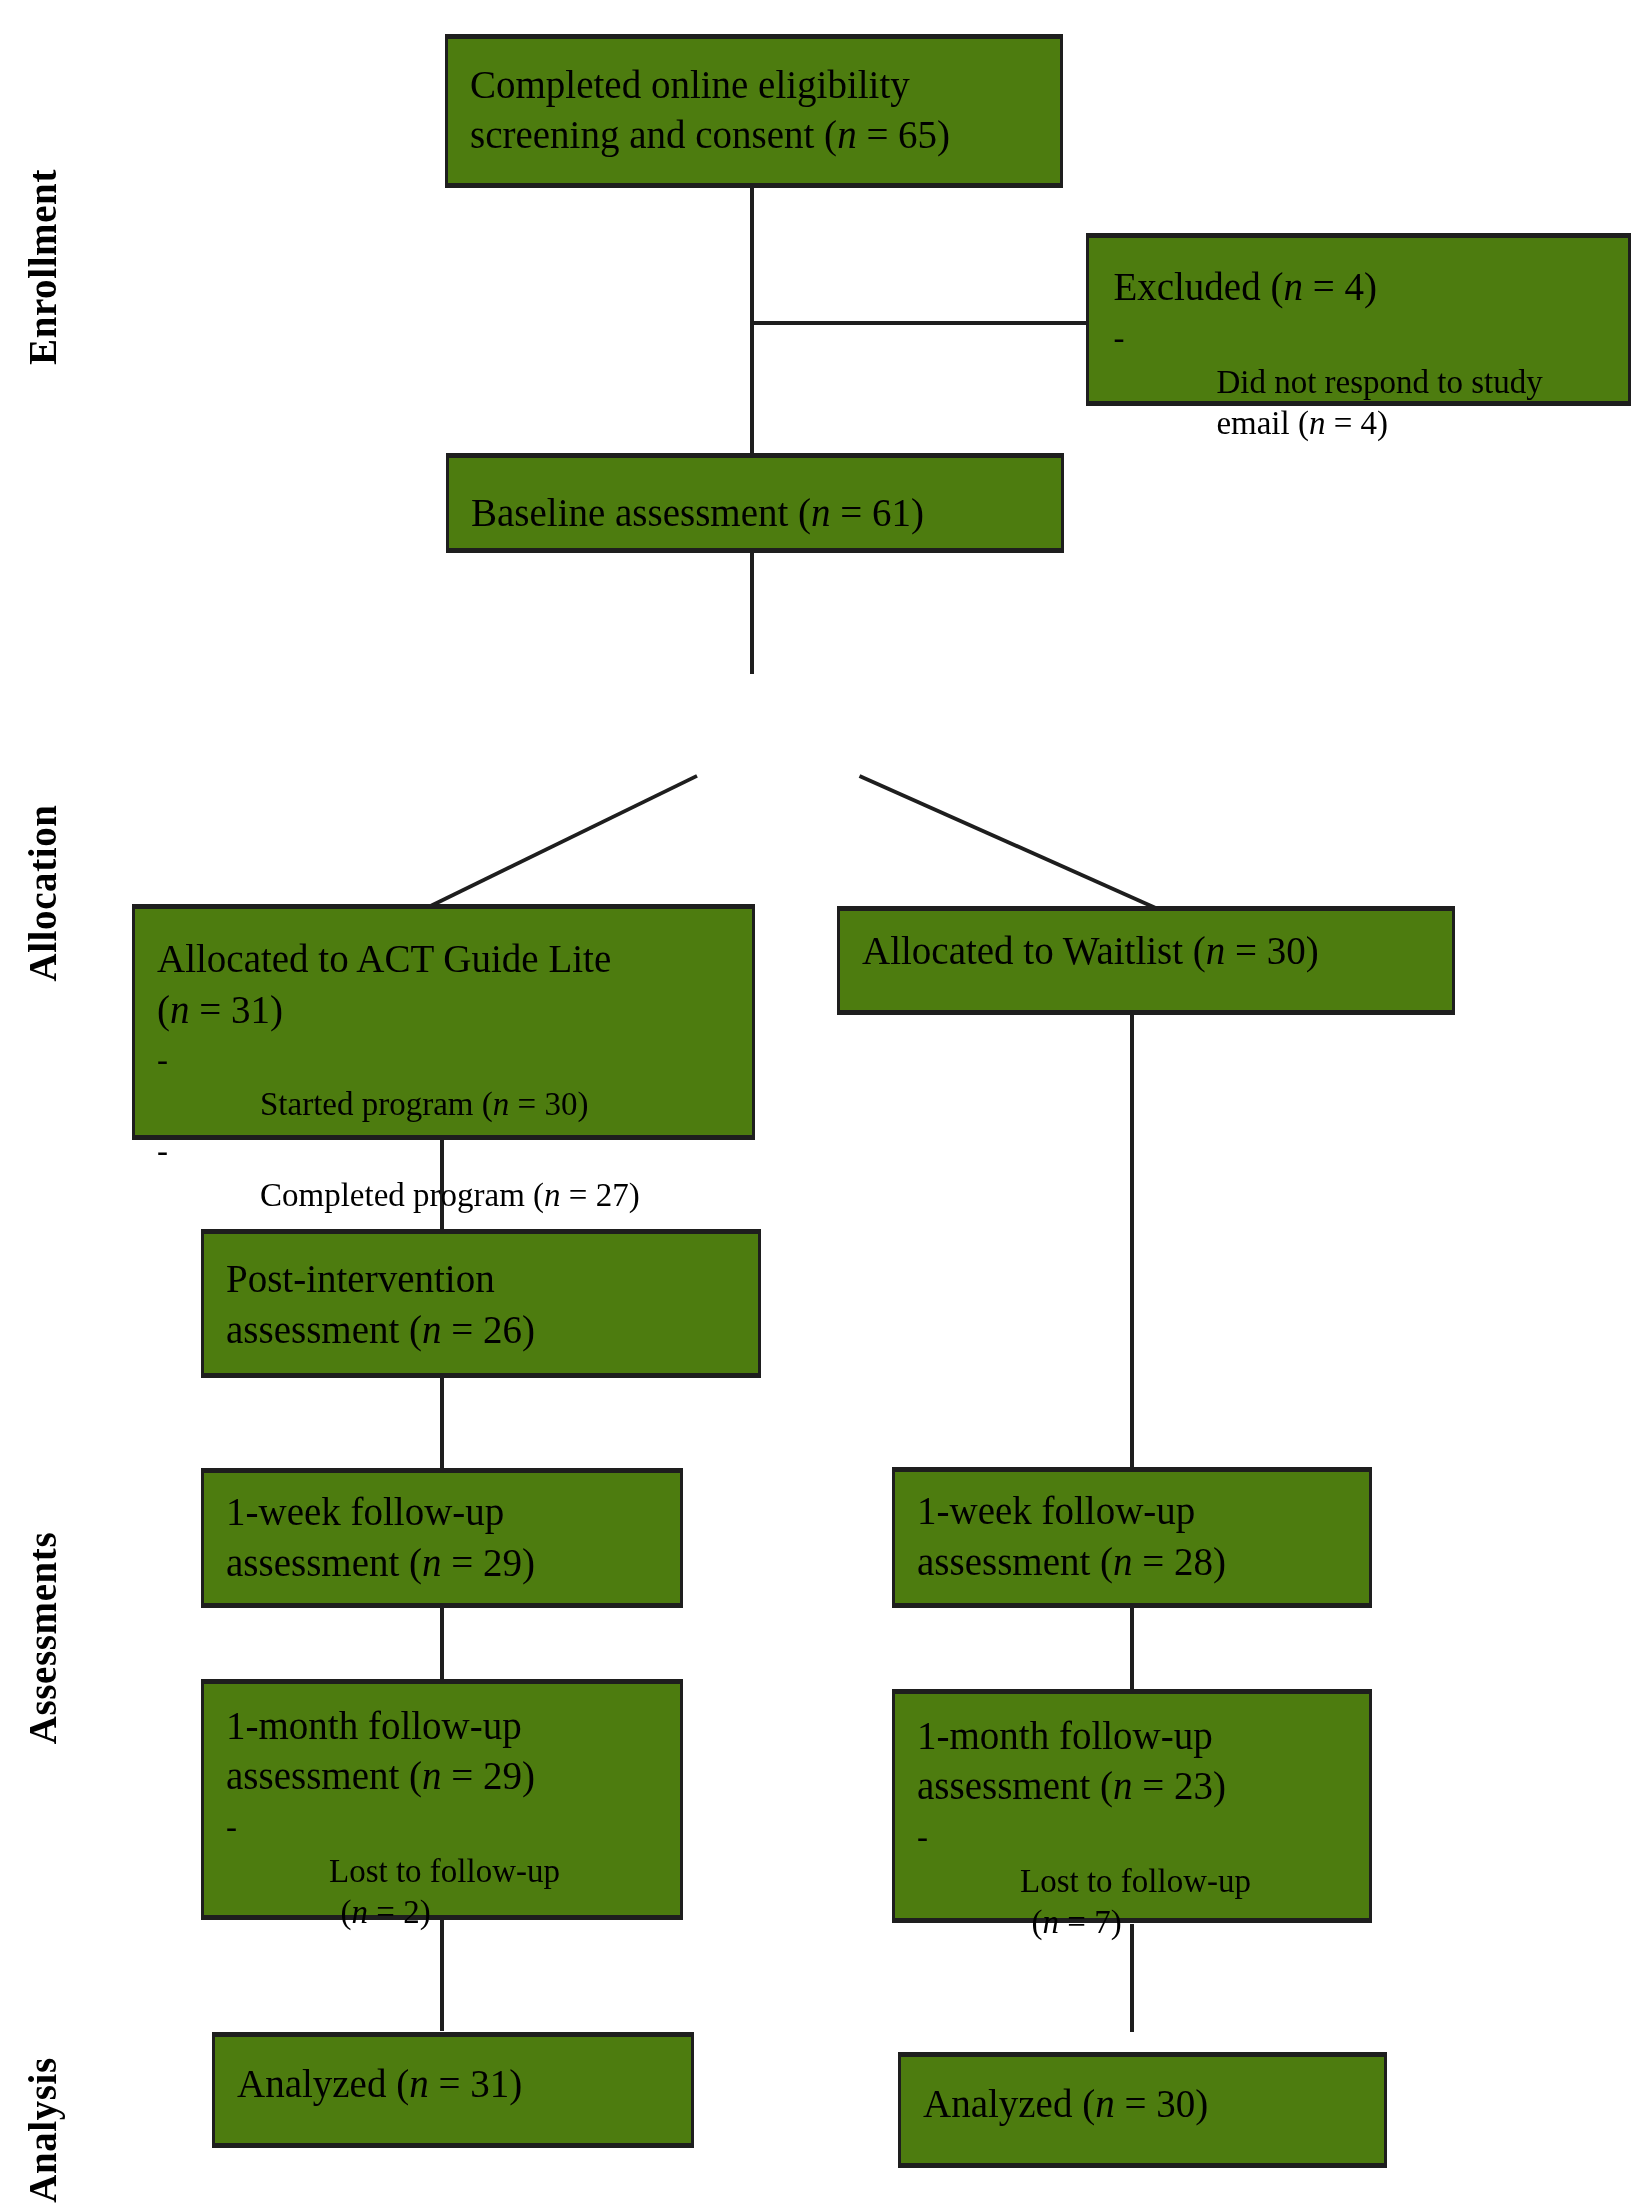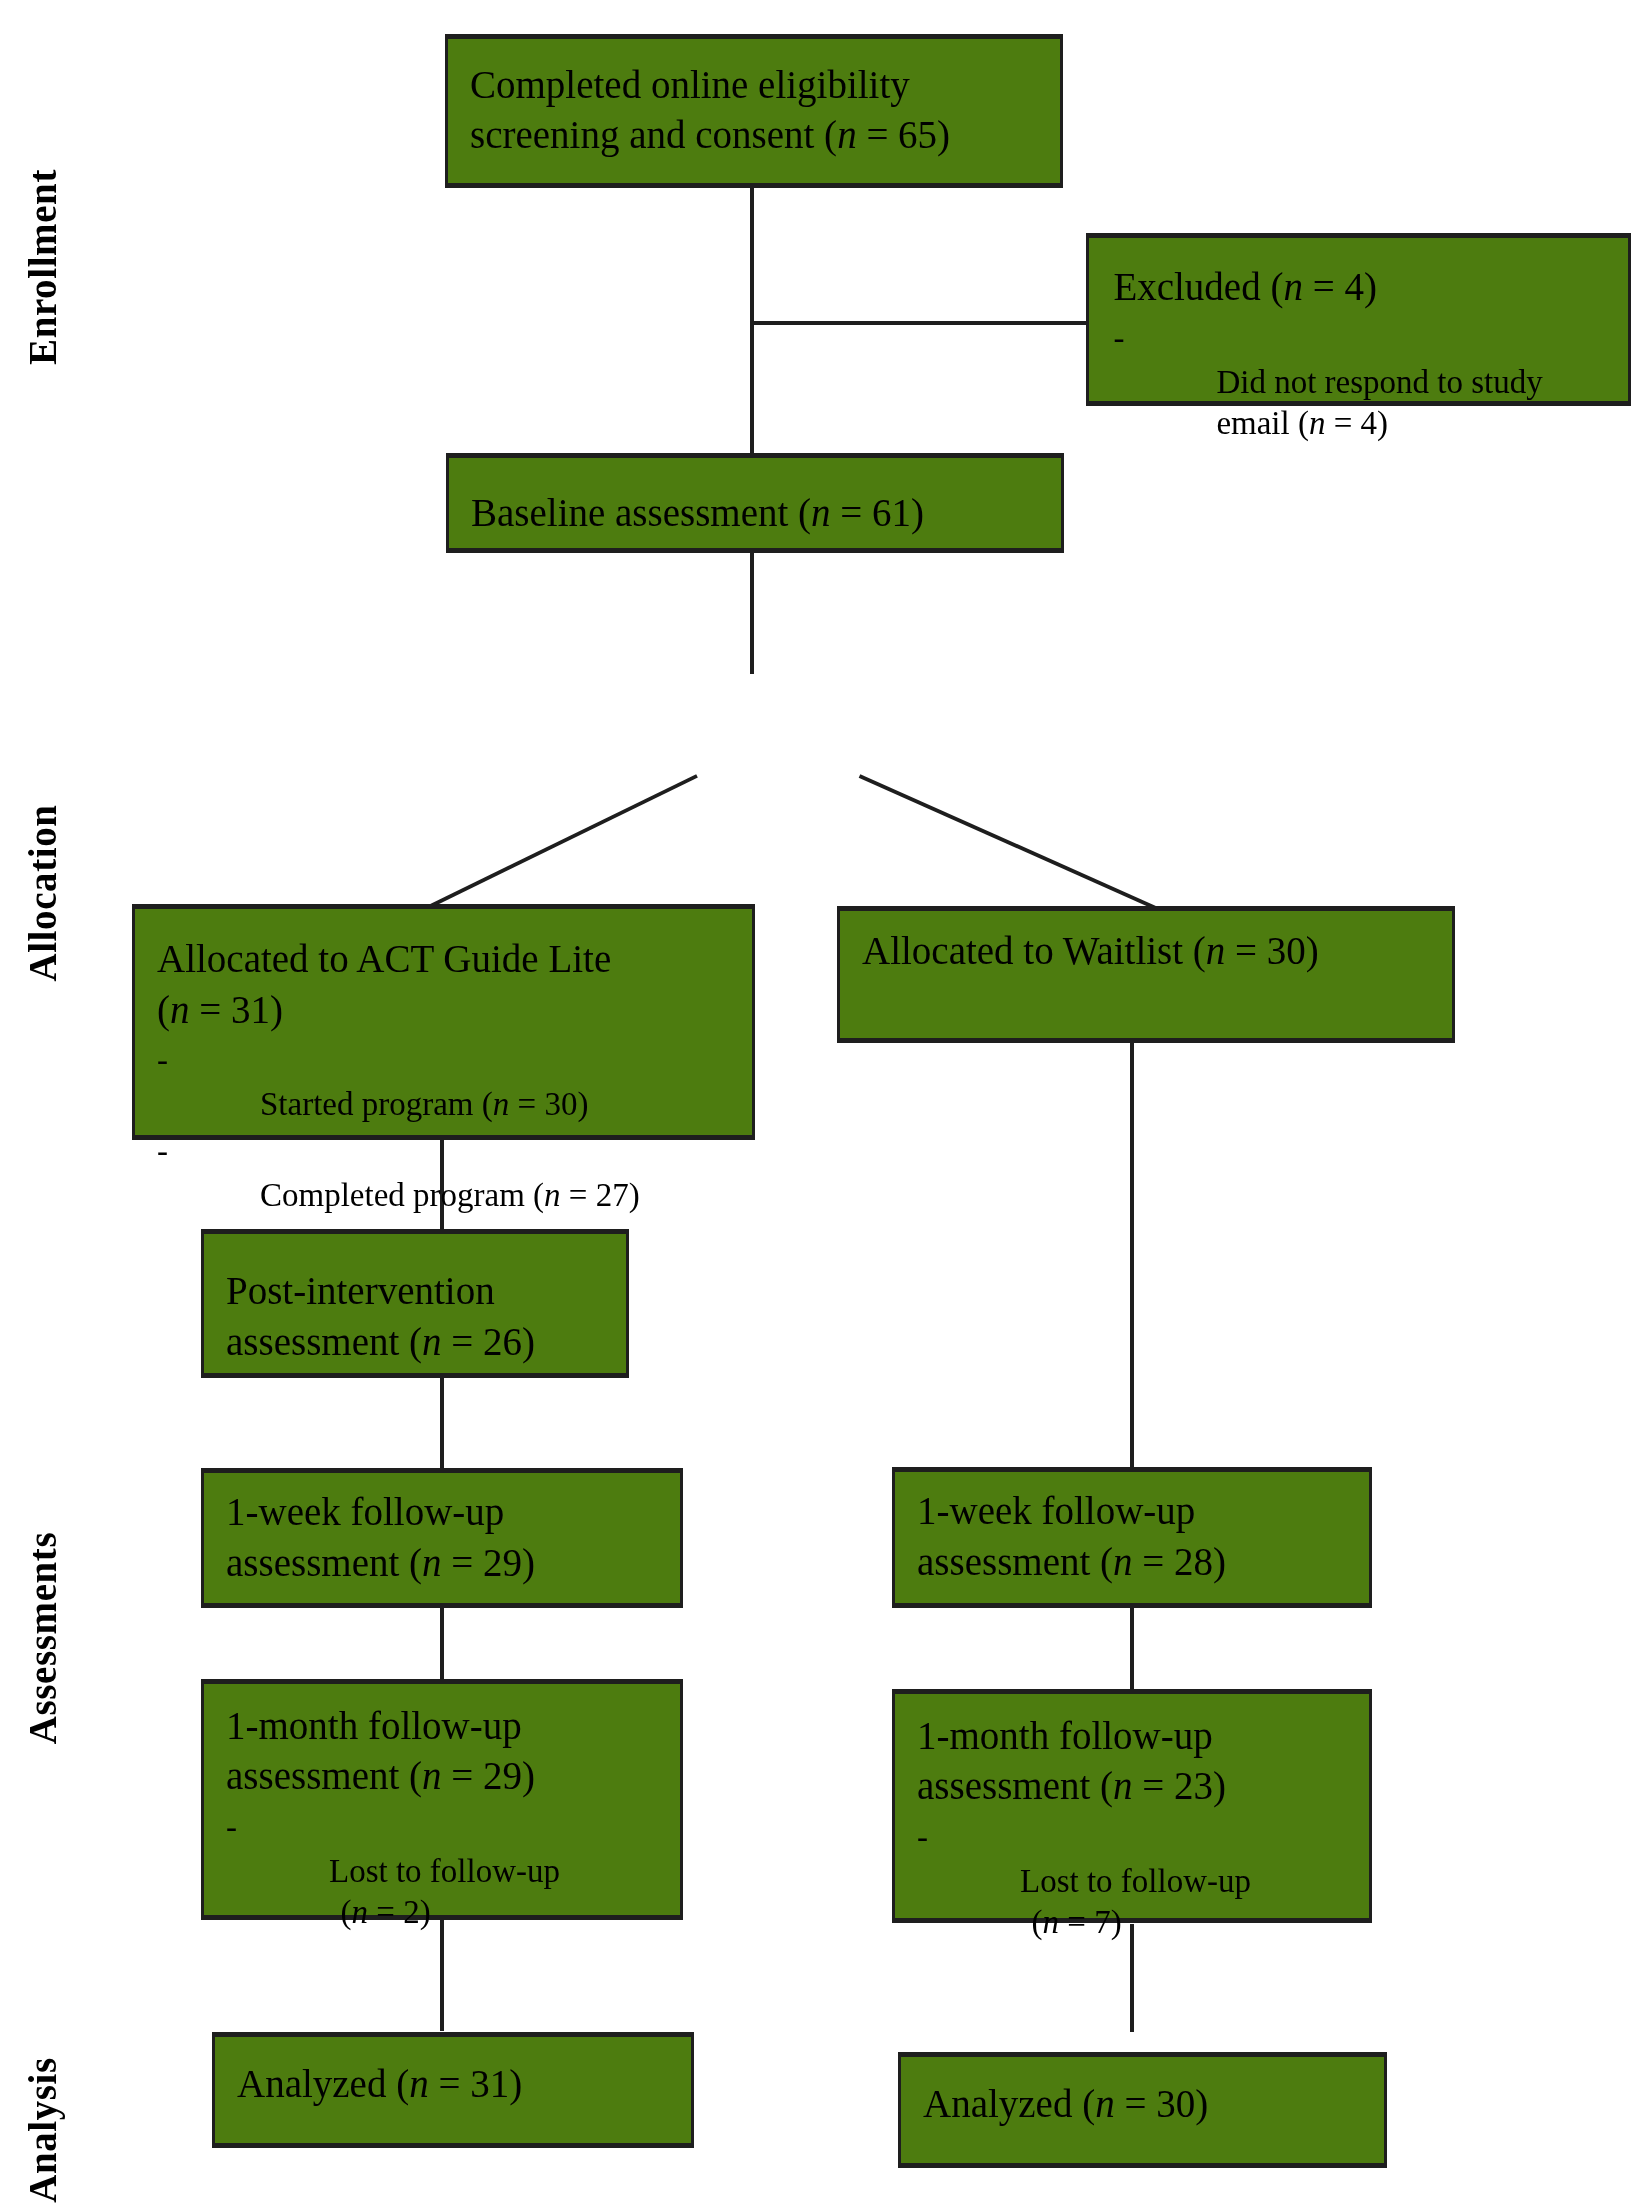--- a/index.html
+++ b/index.html
@@ -29,22 +29,22 @@
   .btx{flex:1;margin-top:44px;}
   .bl{display:block;}
   .bl-indent{padding-left:11.6px;}
   i{font-style:italic;}
 
   #box-eligibility   {left:445px;  top:34px;   width:618px; height:154px; padding-top:20.6px;}
   #box-excluded      {left:1086px; top:233px;  width:545px; height:173px; padding-top:24.4px; padding-left:24.4px;}
   #box-baseline      {left:446px;  top:453px;  width:618px; height:100px; padding-top:30px;}
   #box-randomized    {left:491px;  top:674px; width:525px; height:103px; display:flex; align-items:center; justify-content:center; text-align:center; padding:0;}
   #box-alloc-left    {left:132px;  top:904px; width:623px; height:236px; padding-top:25px;}
-  #box-alloc-right   {left:837px; top:906px; width:618px; height:137px; padding-top:15.4px;}
-  #box-post          {left:201px;  top:1229px; width:428px; height:149px; padding-top:32px;}
+  #box-alloc-right   {left:837px; top:906px; width:618px; height:109px; padding-top:15.4px;}
+  #box-post          {left:201px;  top:1229px; width:560px; height:149px; padding-top:20px;}
   #box-week1-left    {left:201px;  top:1468px; width:482px; height:140px; padding-top:14px;}
   #box-week1-right   {left:892px; top:1467px; width:480px; height:141px; padding-top:14px;}
   #box-month1-left   {left:201px;  top:1679px; width:482px; height:241px; padding-top:16.7px;}
   #box-month1-right  {left:892px; top:1689px; width:480px; height:234px; padding-top:16.7px;}
   #box-analyzed-left {left:212px;  top:2032px; width:482px; height:116px; padding-top:22px;}
   #box-analyzed-right{left:898px; top:2032px; width:489px; height:116px; padding-top:22px;margin-top:20px;}
 
   
   .vline,.hline{position:absolute;background:#1e1e1e;}
   .vline{width:3.9px;}

